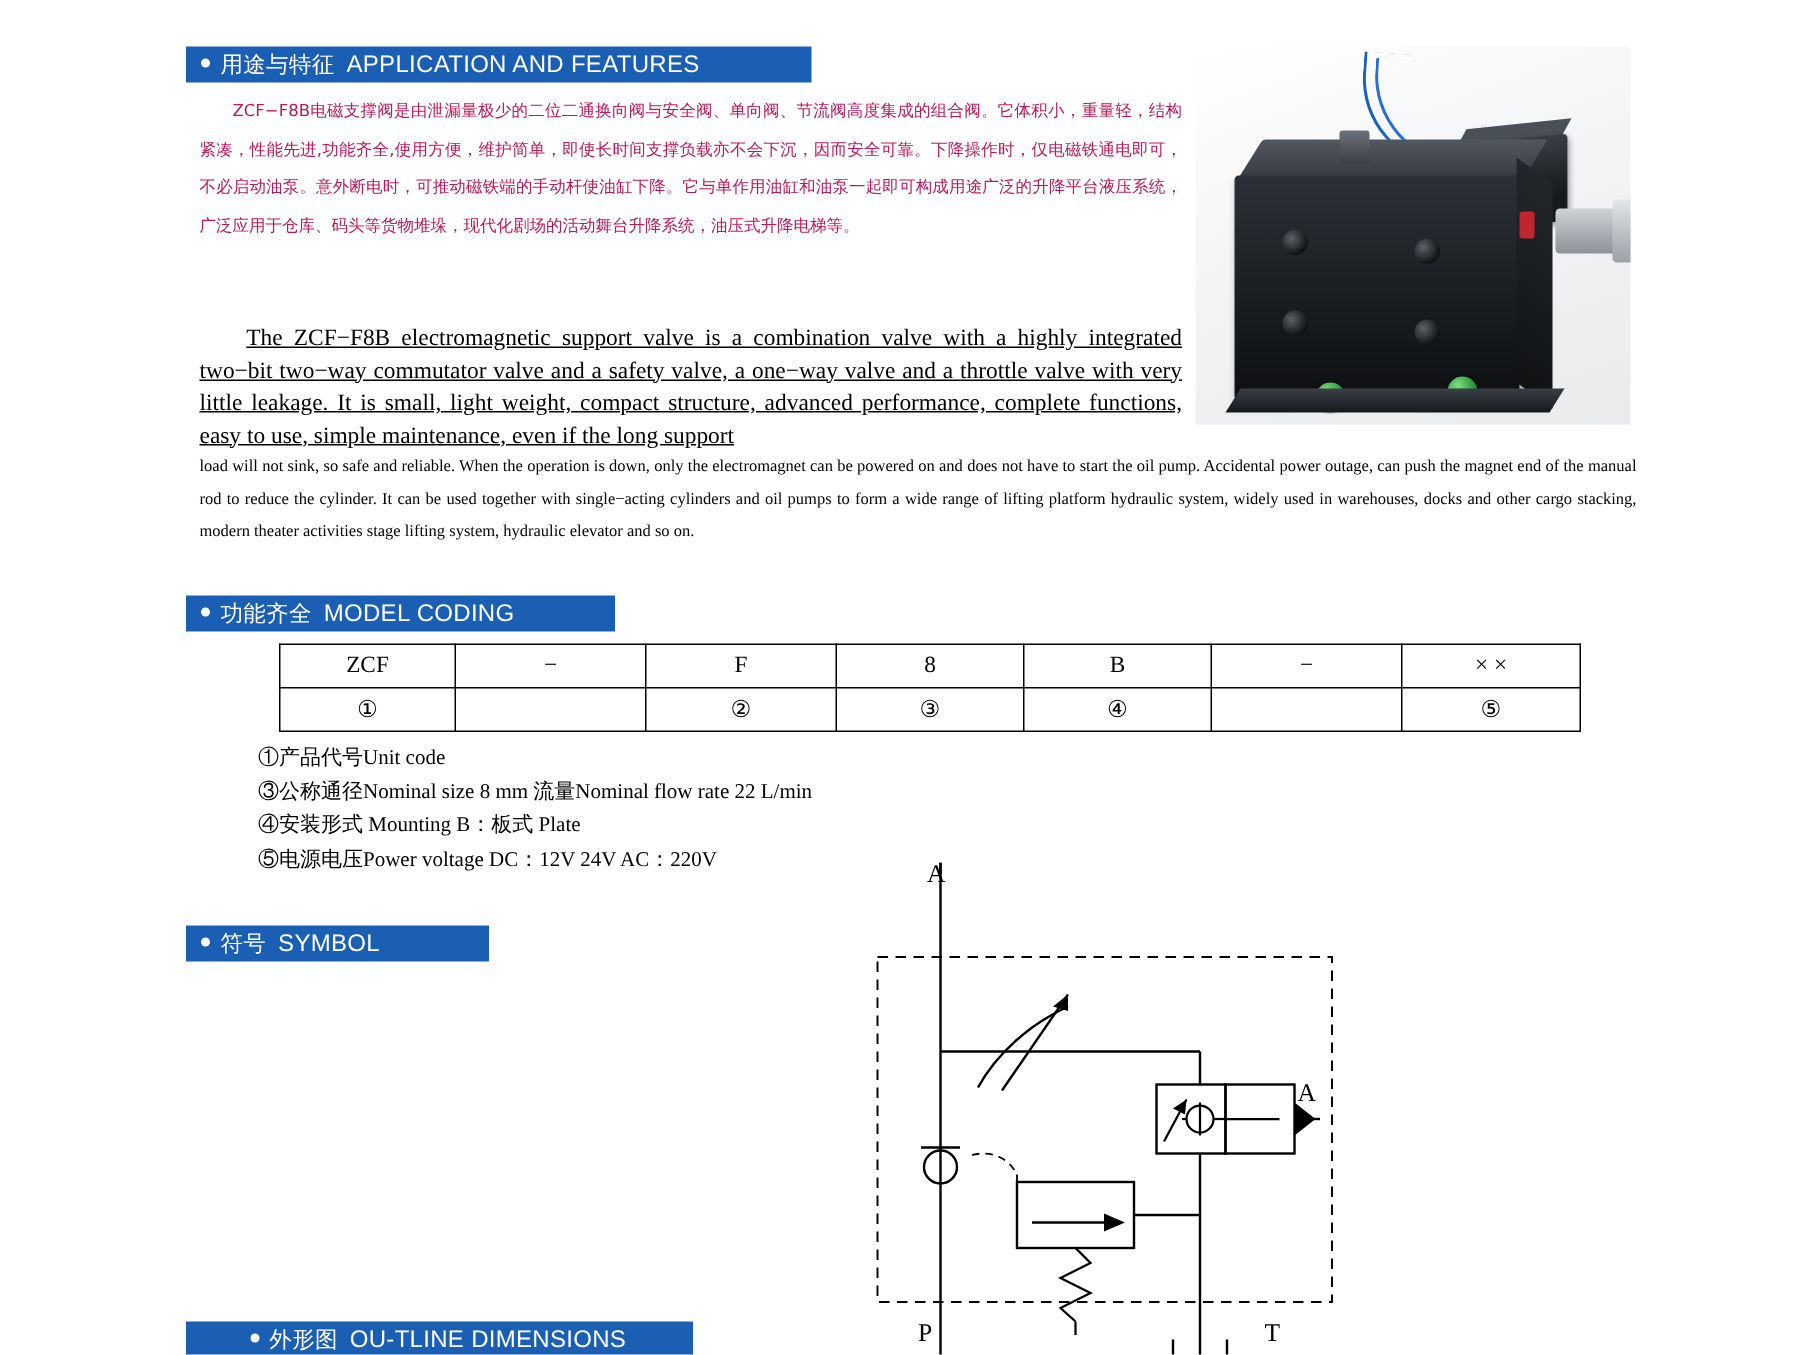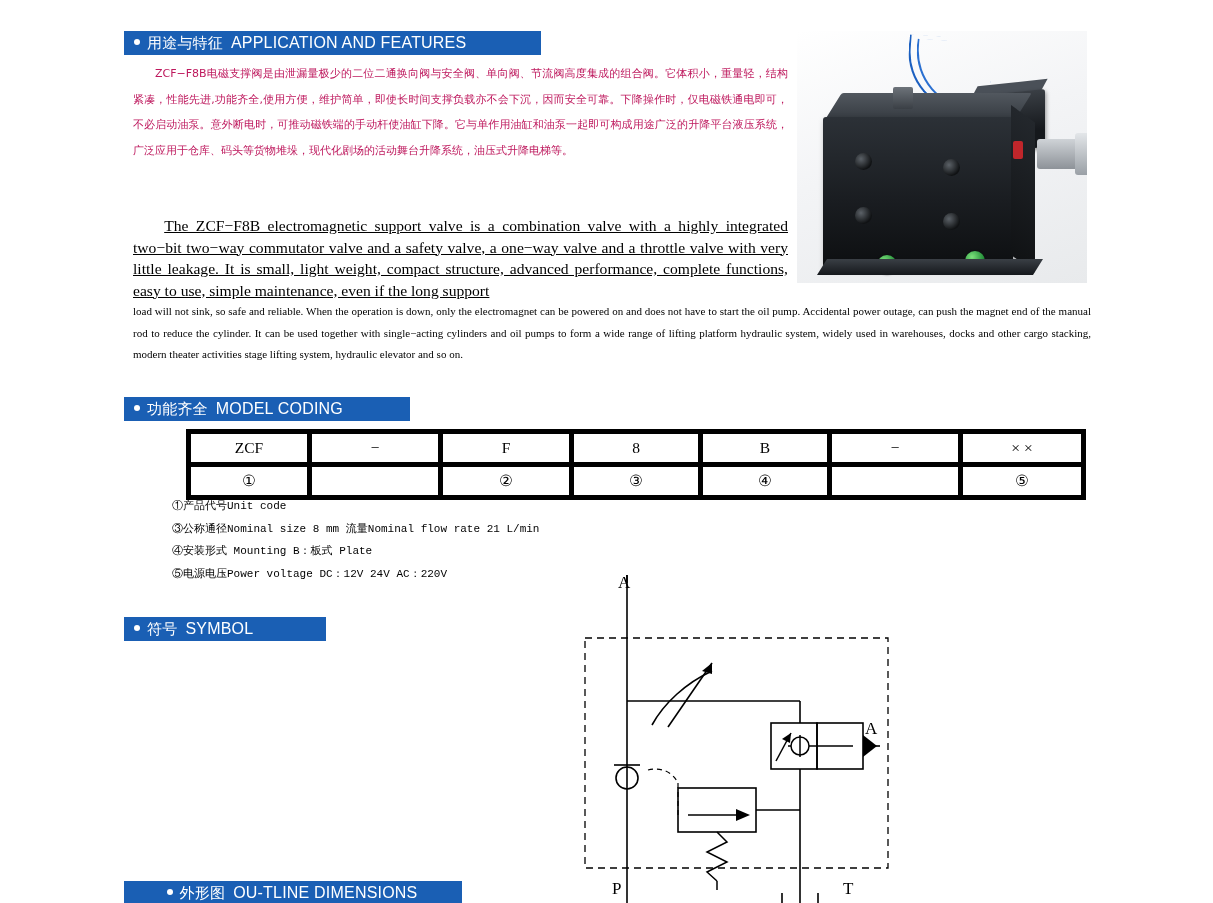--- a/index.html
+++ b/index.html
@@ -217,41 +217,41 @@
   
   #model-table {
     position: absolute;
     left: 186px;
     top: 412px;
     border-collapse: collapse;
     font-family: "Liberation Serif", serif;
     font-size: 15.5px;
   }
   #model-table td {
-    border: 5px solid #000000;
+    border: 1px solid #000000;
     height: 28px;
     text-align: center;
     vertical-align: middle;
     padding: 0;
   }
   #model-table td.c0 { width: 116px; }
   #model-table td.c1 { width: 126px; }
   #model-table td.c2 { width: 126px; }
   #model-table td.c3 { width: 124px; }
   #model-table td.c4 { width: 124px; }
   #model-table td.c5 { width: 126px; }
   #model-table td.c6 { width: 118px; }
 
   
   #legend-list {
     position: absolute;
     left: 172px;
     top: 478px;
-    font-family: Liberation Mono, monospace;
-    font-size: 11px;
+    font-family: Liberation Serif, serif;
+    font-size: 14px;
     line-height: 22.6px;
   }
   #legend-list div { white-space: nowrap; }
 
   
   #symbol-diagram {
     position: absolute;
     left: 560px;
     top: 558px;
     width: 380px;
@@ -320,21 +320,21 @@
       <td class="c3">③</td>
       <td class="c4">④</td>
       <td class="c5"></td>
       <td class="c6">⑤</td>
     </tr>
   </tbody>
     </table>
 
   <div id="legend-list">
     <div>①产品代号Unit code</div>
-    <div>③公称通径Nominal size  8 mm 流量Nominal flow rate 21 L/min</div>
+    <div>③公称通径Nominal size  8 mm 流量Nominal flow rate 22 L/min</div>
     <div>④安装形式  Mounting B：板式  Plate</div>
     <div>⑤电源电压Power voltage DC：12V  24V  AC：220V</div>
   </div>
 
   <div class="section-bar" id="bar-symbol">
     <span class="dot"></span><span class="cn">符号</span><span class="en">SYMBOL</span>
   </div>
 
   <div id="symbol-diagram">
     <svg width="380" height="345" viewBox="0 0 380 345">

